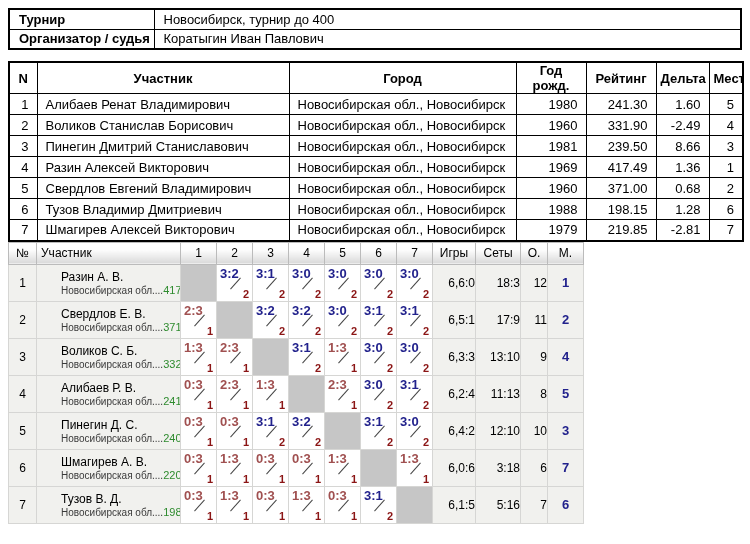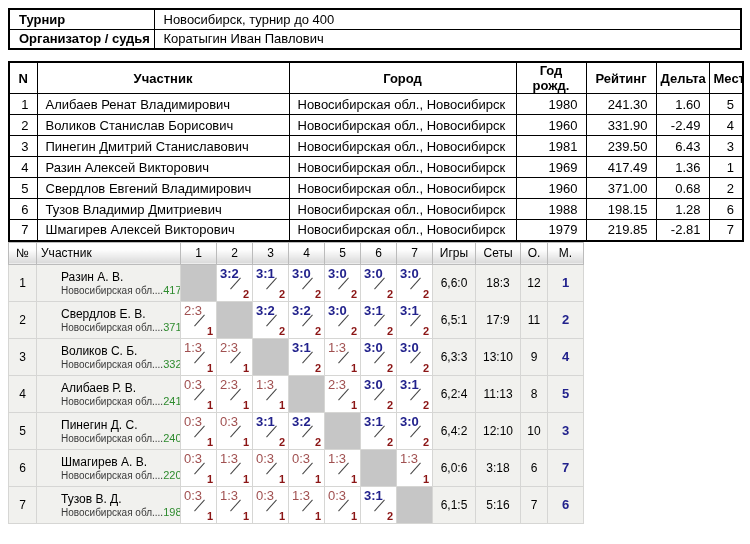--- a/index.html
+++ b/index.html
@@ -35,26 +35,26 @@
   td.gnum { background: var(--panel_bg); text-align: center; }
   td.gpart { background: var(--panel_bg); padding: 2px 24px; vertical-align: middle; }
   .part-name { display: block; font-size: 12px; line-height: 14px; white-space: nowrap; }
   .part-sub { display: flex; justify-content: space-between; align-items: baseline; }
   .part-club { font-size: 10px; color: #3a3a3a; white-space: nowrap; }
   .part-rating { font-size: 11px; color: var(--rating_green); padding-right: 1px; text-align: center; }
   td.score-cell { background: #fff; position: relative; padding: 18px; }
   td.score-cell.diag { background: var(--diagonal_gray); }
   .score-big { position: absolute; top: 1px; left: 3px; font-size: 13px;
     font-weight: bold; color: var(--win_navy); }
-  .score-big.loss { color: var(--loss_red); font-weight: normal; }
+  .score-big.loss { color: var(--loss_red); font-weight: bold; }
   .slash { position: absolute; width: 15px; height: 1px; background: #444;
     transform: rotate(-48deg); top: 18px; left: 11px; }
   .score-pts { position: absolute; bottom: 1px; right: 3px; font-size: 11px;
     font-weight: bold; color: var(--pts_red); }
-  td.gmid { background: var(--panel_bg); text-align: center; }
+  td.gmid { background: var(--panel_bg); text-align: right; }
   td.gplace { background: var(--panel_bg); text-align: center; font-size: 13px;
     font-weight: bold; color: var(--win_navy); }
 </style>
 </head>
 <body>
 
 <div class="page">
 
   <table class="info-table">
     <colgroup>
@@ -112,21 +112,21 @@
           <td class="rnum">331.90</td>
           <td class="rnum">-2.49</td>
           <td class="rnum">4</td>
         </tr>
         <tr>
           <td class="num">3</td>
           <td>Пинегин Дмитрий Станиславович</td>
           <td>Новосибирская обл., Новосибирск</td>
           <td class="rnum">1981</td>
           <td class="rnum">239.50</td>
-          <td class="rnum">6.43</td>
+          <td class="rnum">8.66</td>
           <td class="rnum">3</td>
         </tr>
         <tr>
           <td class="num">4</td>
           <td>Разин Алексей Викторович</td>
           <td>Новосибирская обл., Новосибирск</td>
           <td class="rnum">1969</td>
           <td class="rnum">417.49</td>
           <td class="rnum">1.36</td>
           <td class="rnum">1</td>

